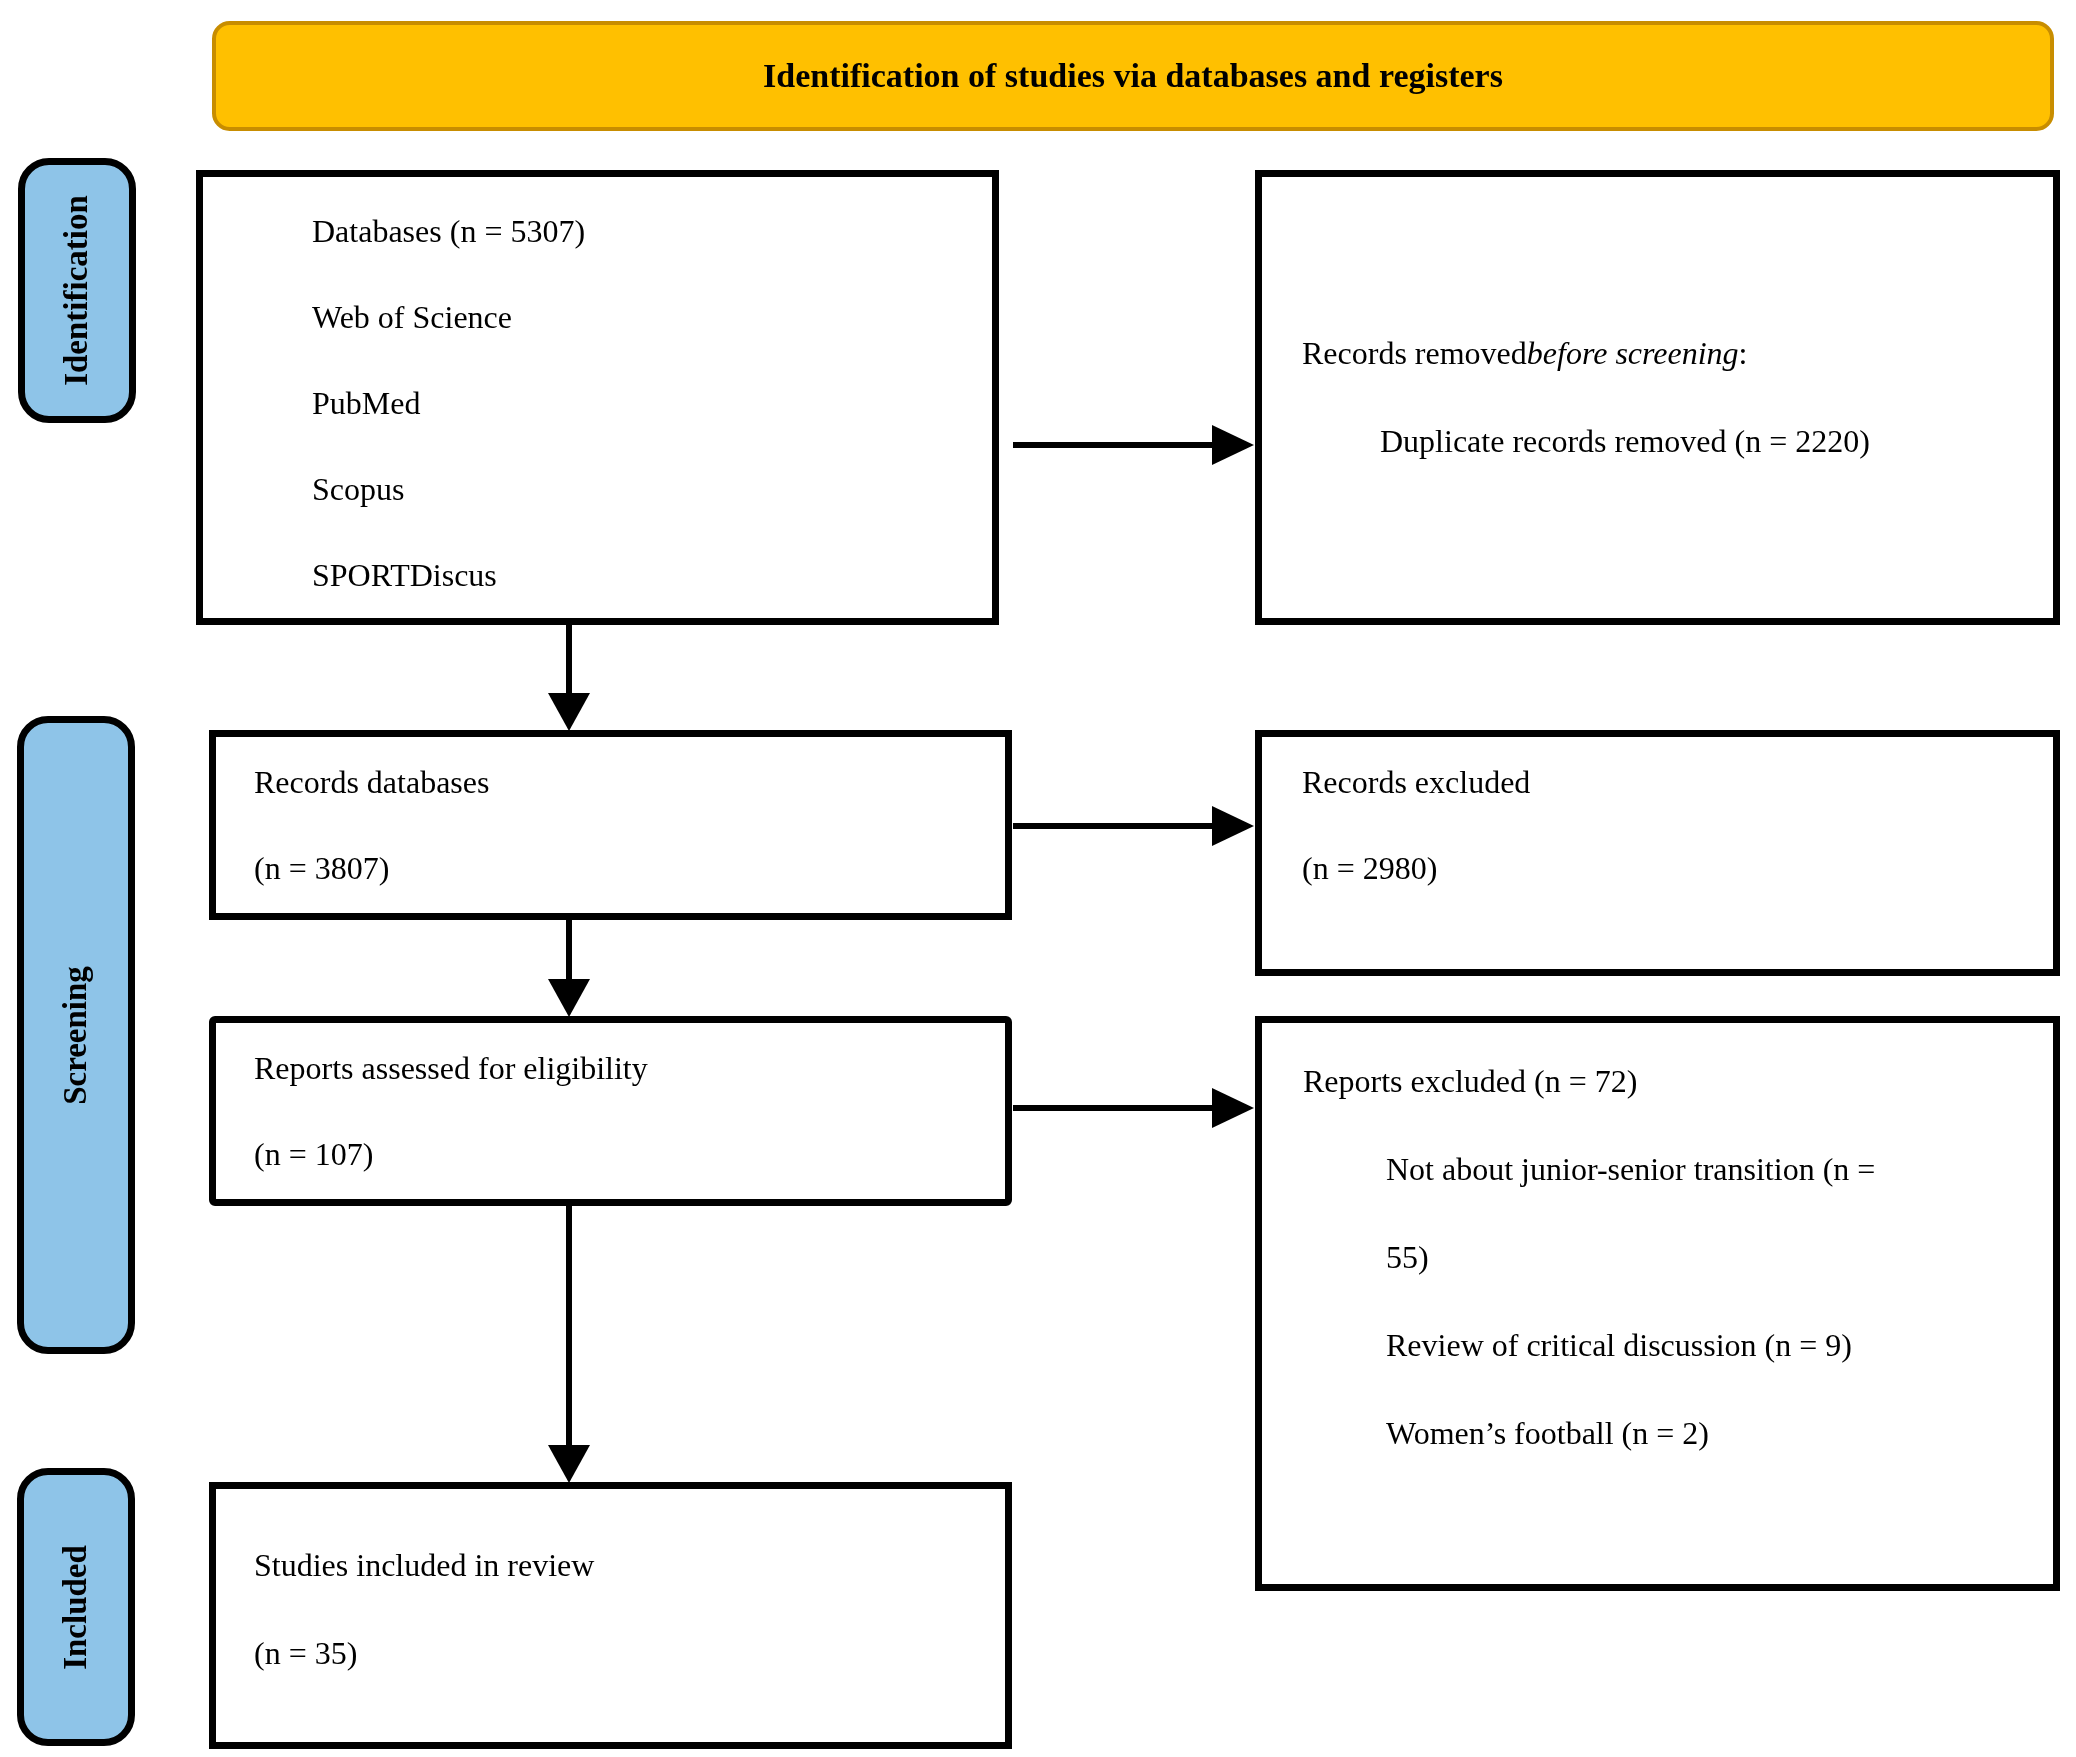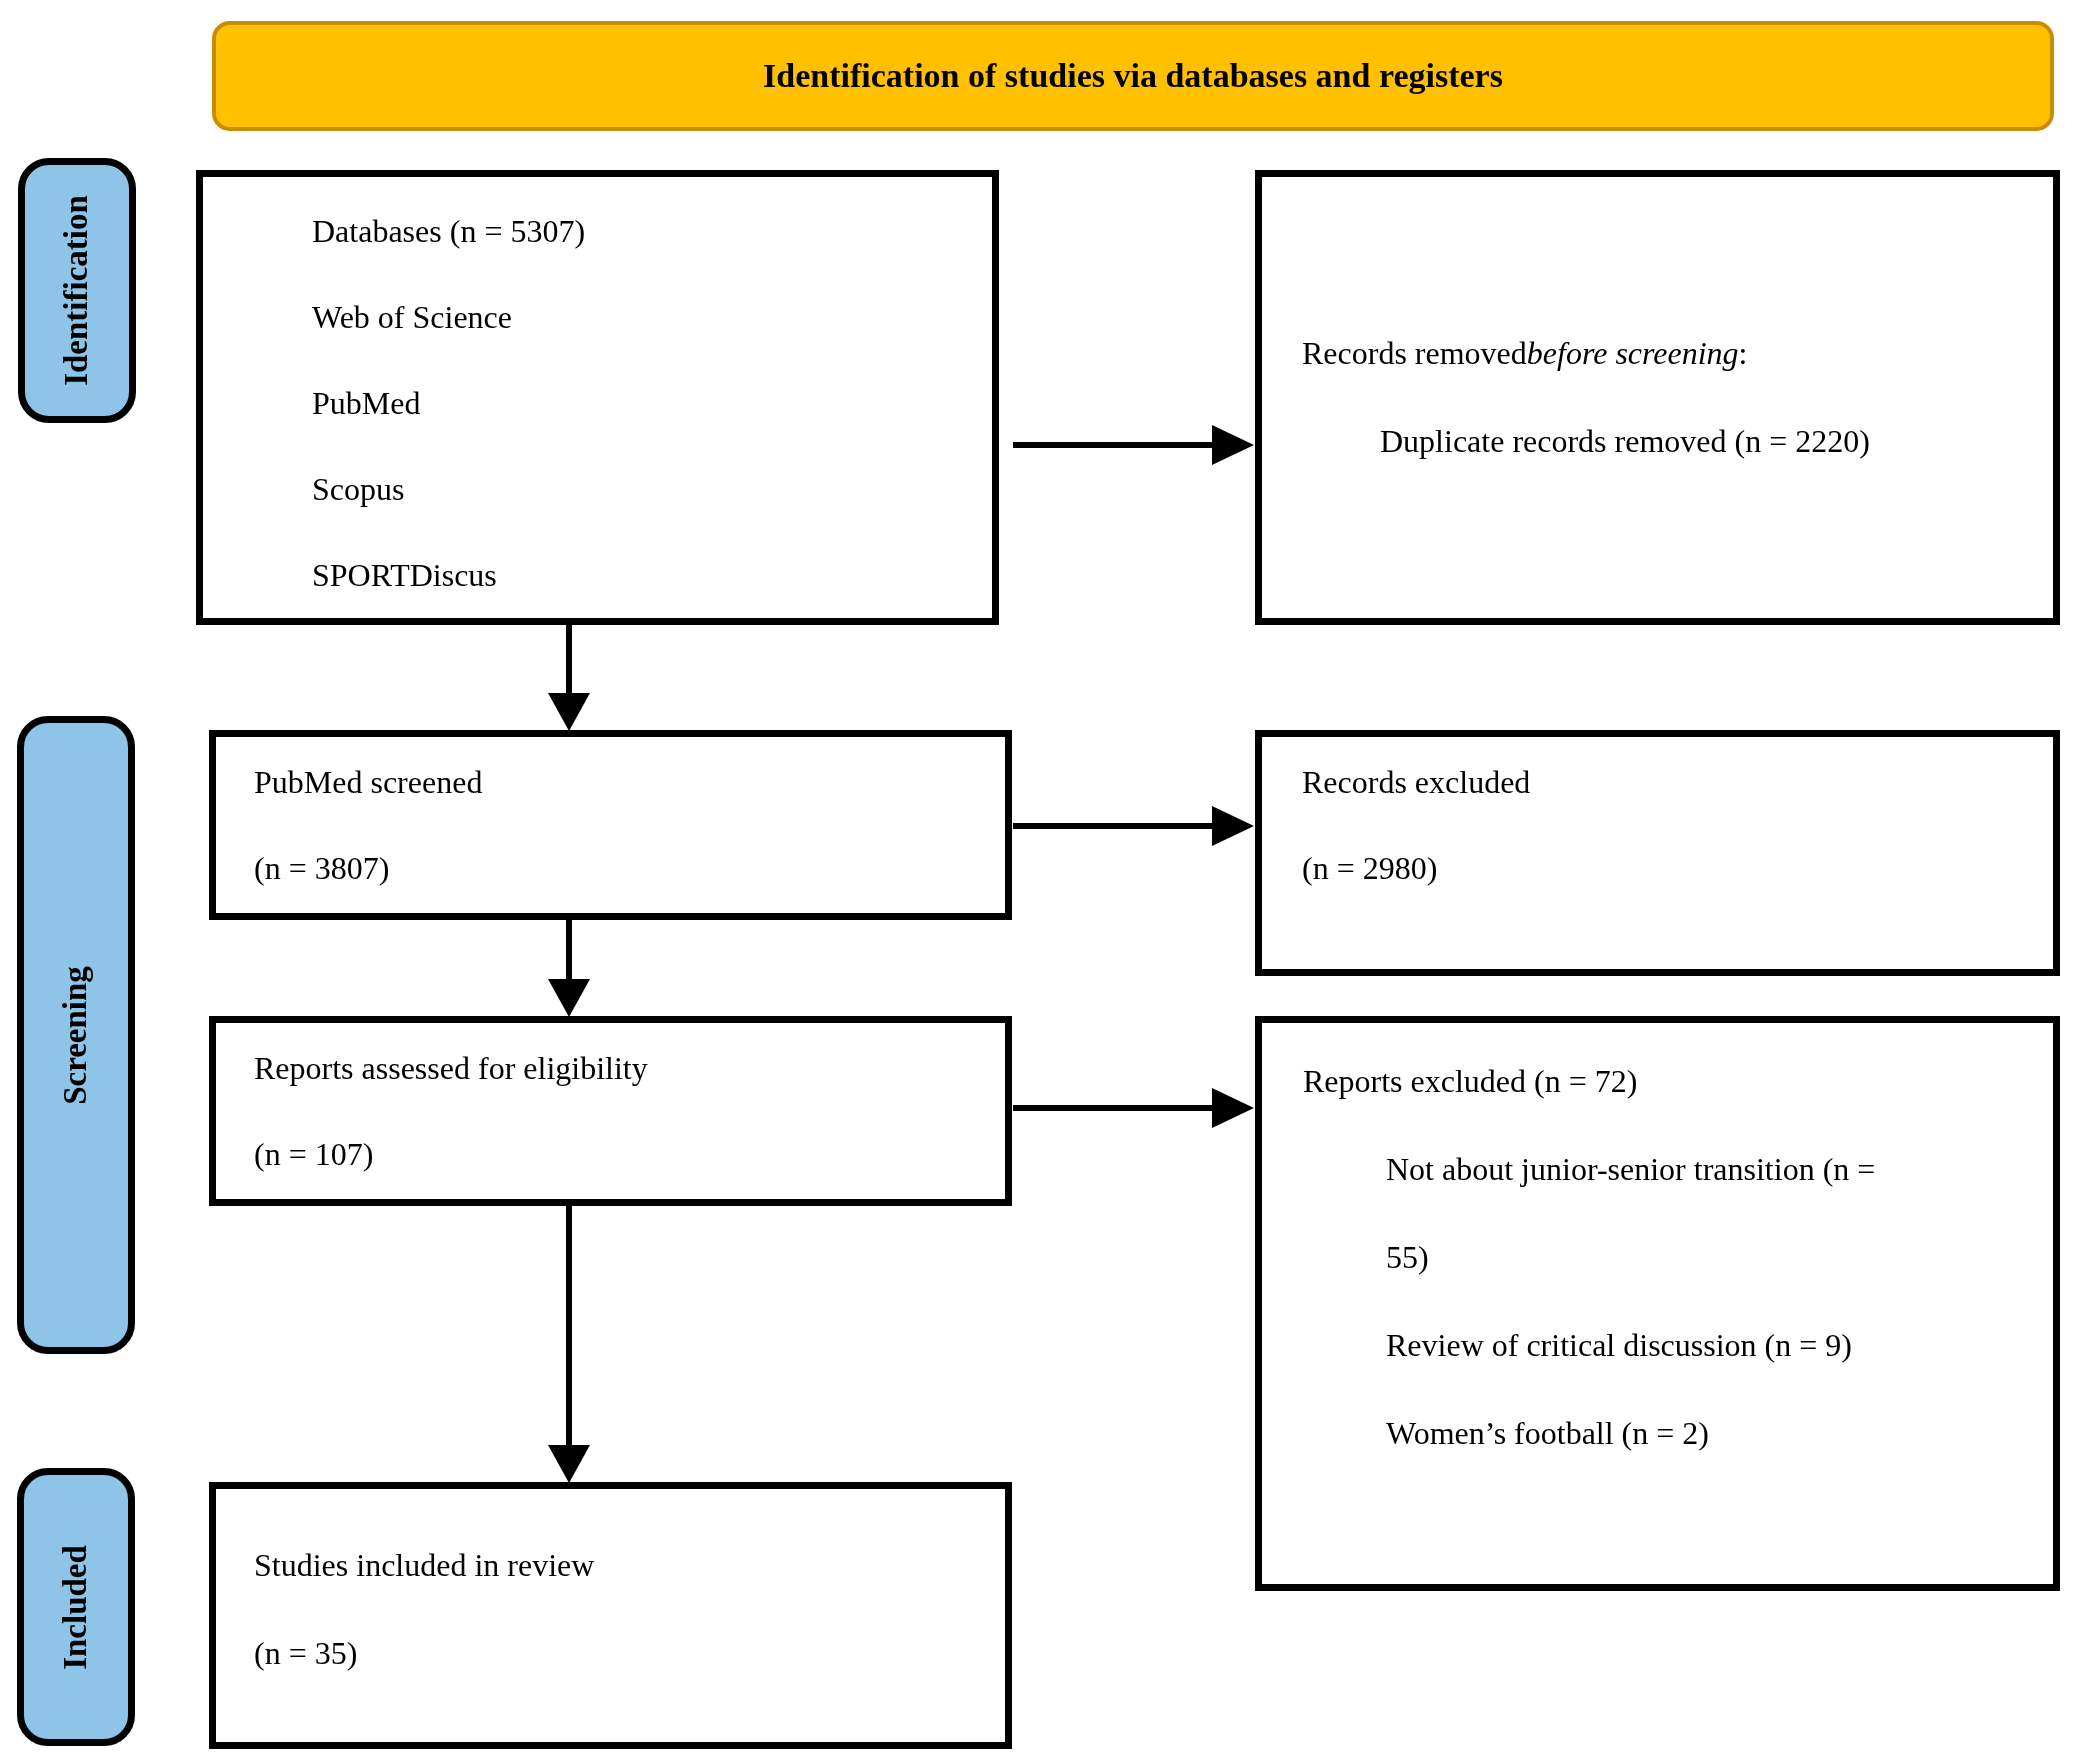--- a/index.html
+++ b/index.html
@@ -50,21 +50,21 @@
     position: absolute;
     background: #ffffff;
     border: 7.7px solid #000000;
     box-sizing: border-box;
     font-size: 32px;
   }
   .box-databases        { left: 196px;  top: 170px;  width: 803px; height: 455px; }
   .box-removed          { left: 1255px; top: 170px;  width: 805px; height: 455px; }
   .box-screened         { left: 209px;  top: 730px; width: 803px; height: 190px; }
   .box-rec-excluded     { left: 1255px; top: 730px; width: 805px; height: 246px; }
-  .box-assessed         { left: 209px;  top: 1016px; width: 803px; height: 190px; }
+  .box-assessed         { left: 209px;  top: 1016px; width: 803px; height: 190px; border-radius: 6px; }
   .box-rep-excluded     { left: 1255px; top: 1016px; width: 805px; height: 575px; }
   .box-included         { left: 209px;  top: 1482px; width: 803px; height: 267px; }
 
   .line { display: flex; align-items: center; }
   .lh145 { height: 86px; }
   .lh150 { height: 88px; }
 
   .box-databases .inner   { padding: 11.8px 17.7px 0 109px; }
   .box-removed .inner     { padding: 132px 17.7px 0 40px; }
   .box-screened .inner    { padding: 2.4px 17.7px 0 38px; }
@@ -128,21 +128,21 @@
           <span>Records removed </span>
           <span class="it">before screening</span>
           <span>:</span>
         </div>
       <div class="line lh150 indent">Duplicate records removed (n = 2220)</div>
     </div>
   </div>
 
   <div class="fbox box-screened">
     <div class="inner">
-      <div class="line lh145">PubMed screened</div>
+      <div class="line lh145">Records databases</div>
       <div class="line lh145">(n = 3807)</div>
     </div>
   </div>
 
   <div class="fbox box-rec-excluded">
     <div class="inner">
       <div class="line lh145">Records excluded</div>
       <div class="line lh145">(n = 2980)</div>
     </div>
   </div>

